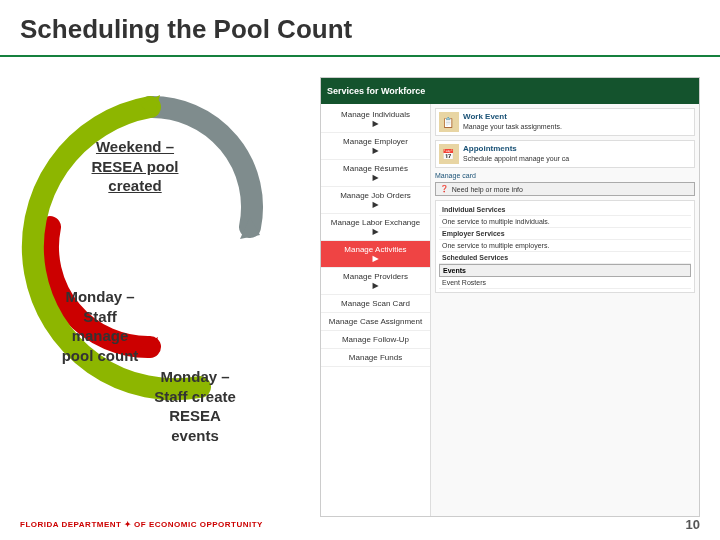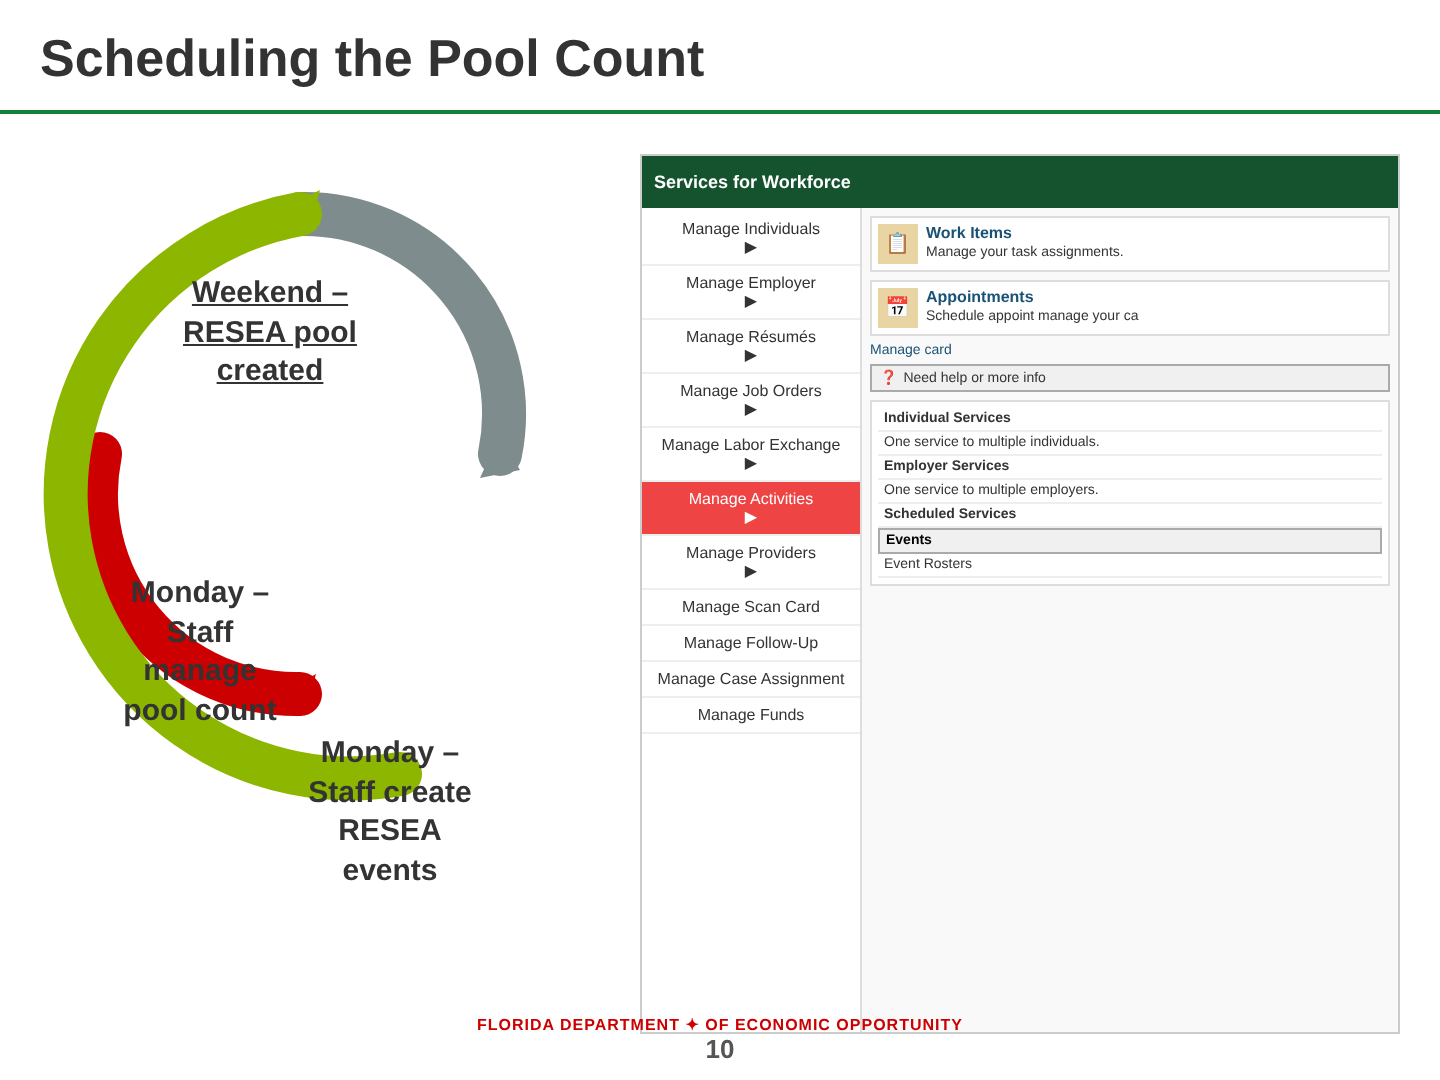--- a/index.html
+++ b/index.html
@@ -201,21 +201,20 @@
 
     
     .footer {
       position: absolute;
       bottom: 8px;
       left: 20px;
       right: 20px;
       display: flex;
       justify-content: space-between;
       align-items: center;
-      flex-direction: column;
     }
 
     .footer-logo {
       font-size: 8px;
       color: #1a5276;
       font-weight: bold;
       letter-spacing: 0.5px;
       text-transform: uppercase;
     }
 
@@ -304,36 +303,36 @@
             <span>▶</span>
         </div>
         <div class="mockup-menu-item">
           <span>Manage Providers</span>
             <span>▶</span>
         </div>
         <div class="mockup-menu-item">
           <span>Manage Scan Card</span>
         </div>
         <div class="mockup-menu-item">
+          <span>Manage Case Assignment</span>
+        </div>
+        <div class="mockup-menu-item">
           <span>Manage Follow-Up</span>
-        </div>
-        <div class="mockup-menu-item">
-          <span>Manage Case Assignment</span>
         </div>
         <div class="mockup-menu-item">
           <span>Manage Funds</span>
         </div>
       </div>
 
       <div class="mockup-right-panel">
 
         <div class="work-items-section">
           <div class="icon-box">📋</div>
           <div>
-            <div class="right-panel-title">Work Items</div>
+            <div class="right-panel-title">Work Event</div>
             <div class="right-panel-text">Manage your task assignments.</div>
           </div>
         </div>
 
         <div class="work-items-section">
           <div class="icon-box">📅</div>
           <div>
             <div class="right-panel-title">Appointments</div>
             <div class="right-panel-text">Schedule appoint manage your ca</div>
           </div>

